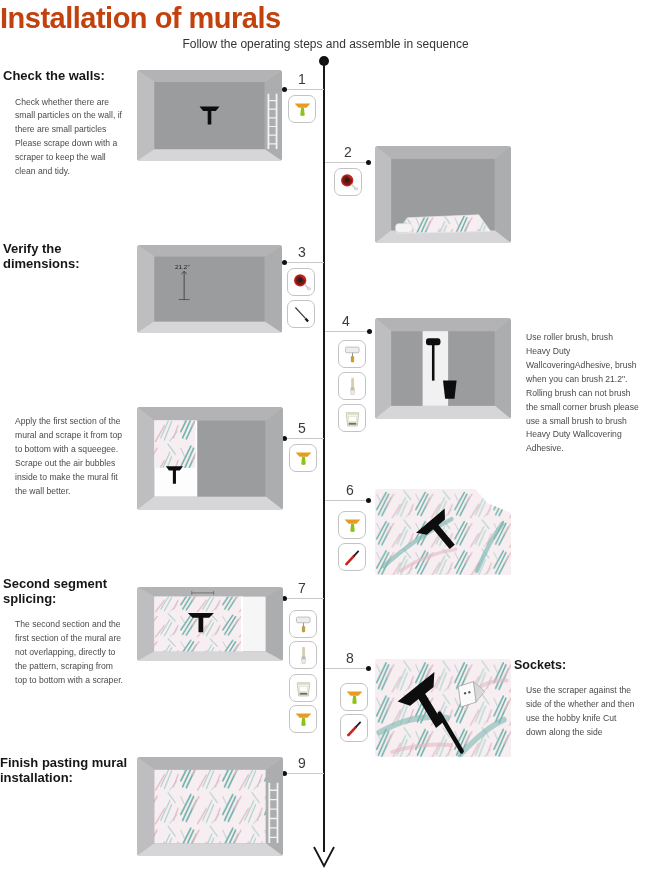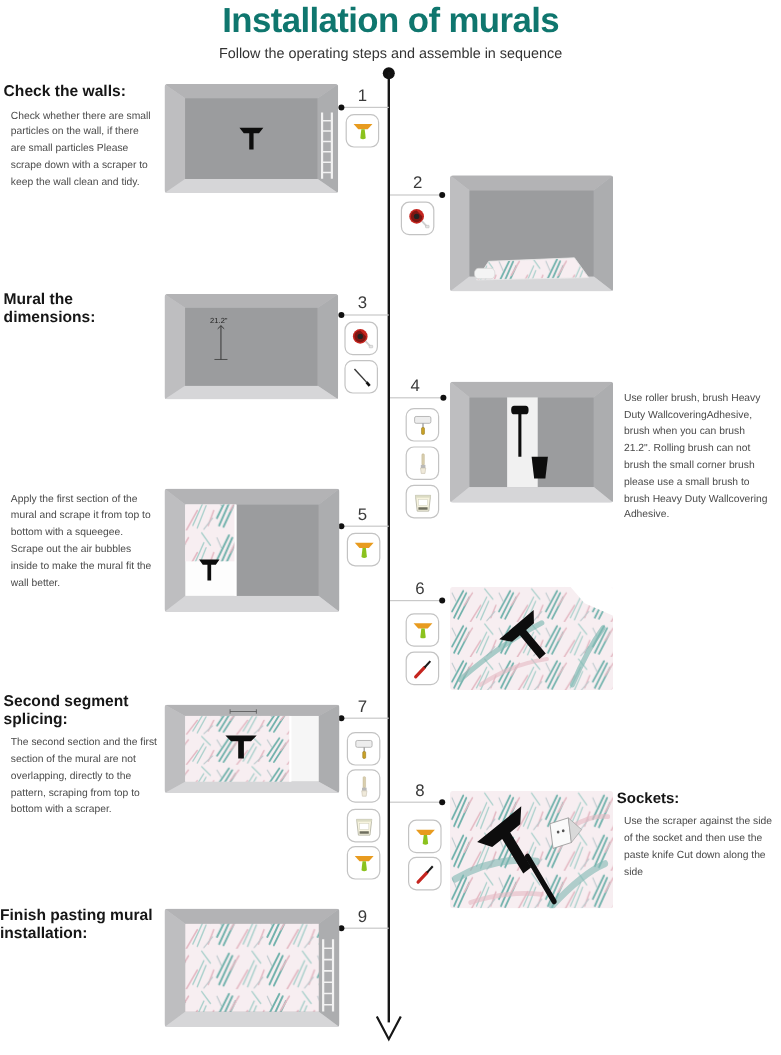--- a/index.html
+++ b/index.html
@@ -1,28 +1,28 @@
 <!DOCTYPE html>
 <html><head>
 <meta charset="utf-8">
 <style>
   html,body{margin:0;padding:0;background:#fff;}
   #page{position:relative;width:651px;height:879px;background:#fff;overflow:hidden;
         font-family:"Liberation Sans","DejaVu Sans",sans-serif;}
   .abs{position:absolute;}
   
-  #title{left:0;top:2px;width:651px;text-align:center;font-size:29px;font-weight:bold;color:#0f766e;letter-spacing:-0.5px;}
+  #title{left:0;top:2px;width:651px;text-align:left;font-size:29px;font-weight:bold;color:#c2410c;letter-spacing:-0.5px;}
   #subtitle{left:0;top:37px;width:651px;text-align:center;font-size:12px;color:#333;}
   
   #tl-line{left:323px;top:60px;width:2px;height:792px;background:#161616;}
   #tl-dot{left:319px;top:56px;width:10px;height:10px;border-radius:50%;background:#111;}
   
   .txt{color:#4a4a4a;}
   .txt h3{margin:0 0 3px 0;font-size:13px;line-height:1.12;font-weight:600;color:#161616;}
-  .txt p{margin:6px;font-size:8.6px;line-height:1.62;}
+  .txt p{margin:12px;font-size:8.6px;line-height:1.62;}
   .txt.right h3{font-size:12.5px;}
   
   .conn{height:1px;background:#c9c9c9;}
   .cdot{width:5px;height:5px;border-radius:50%;background:#111;}
   .num{font-size:14px;color:#3a3a3a;width:24px;text-align:center;}
   
   .tool{width:26px;height:26px;border:1px solid #c3c3c3;border-radius:7px;background:#fff;
         display:flex;align-items:center;justify-content:center;}
   .tool svg{width:21px;height:21px;display:block;}
   
@@ -150,21 +150,21 @@
     </div>
   <div class="abs illus" style="left:375px;top:146px;width:136px;height:97px">
     <svg viewBox="0 0 160 100" preserveAspectRatio="none">
       <use href="#room"></use>
       <polygon points="38,74 122,71 136,88 26,90" fill="url(#mural)" stroke="#e8e8e8" stroke-width="0.8"></polygon>
       <rect x="24" y="80" width="20" height="9" rx="4" fill="#f4f4f4" stroke="#cfcfcf" stroke-width="0.6"></rect>
     </svg>
   </div>
 
   <div class="abs txt" style="left:3px;top:242px;width:131px">
-    <h3>Mural the dimensions:</h3>
+    <h3>Verify the dimensions:</h3>
   </div>
   <div class="abs conn" style="left:285px;top:262px;width:39px"></div>
   <div class="abs cdot" style="left:282px;top:260px"></div>
   <div class="abs num" style="left:290px;top:244px">3</div>
   <div class="abs tool" style="left:287px;top:268px">
       <svg>
         <use href="#i-tape"></use>
       </svg>
     </div>
   <div class="abs tool" style="left:287px;top:300px">
@@ -294,21 +294,21 @@
       <rect x="19" y="13" width="122" height="74" fill="#f6f6f6"></rect>
       <rect x="19" y="13" width="96" height="74" fill="url(#mural)"></rect>
       <path d="M60 8 h24 M60 5.5 v5 M84 5.5 v5" stroke="#555" stroke-width="0.8" fill="none"></path>
       <use href="#sil-squeegee" transform="translate(70,48) scale(1.3)"></use>
       <path d="M115 13 V87" stroke="#fff" stroke-width="2"></path>
     </svg>
   </div>
 
   <div class="abs txt right" style="left:514px;top:658px;width:137px">
     <h3>Sockets:</h3>
-    <p>Use the scraper against the side of the socket and then use the paste knife Cut down along the side</p>
+    <p>Use the scraper against the side of the whether and then use the hobby knife Cut down along the side</p>
   </div>
   <div class="abs conn" style="left:325px;top:668px;width:43px"></div>
   <div class="abs cdot" style="left:366px;top:666px"></div>
   <div class="abs num" style="left:338px;top:650px">8</div>
   <div class="abs tool" style="left:340px;top:683px">
       <svg>
         <use href="#i-squeegee"></use>
       </svg>
     </div>
   <div class="abs tool" style="left:340px;top:714px">

